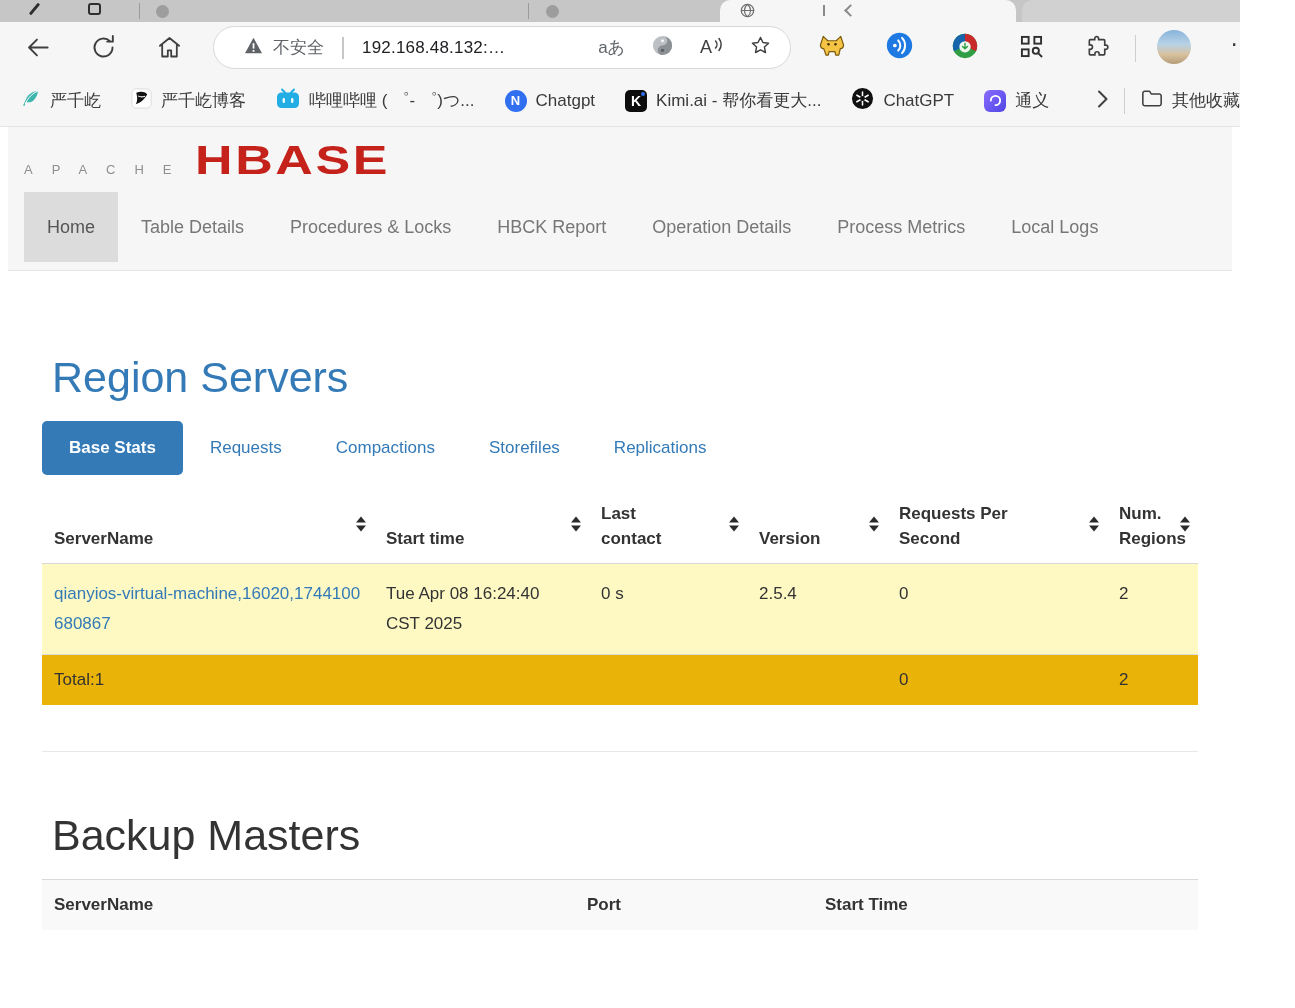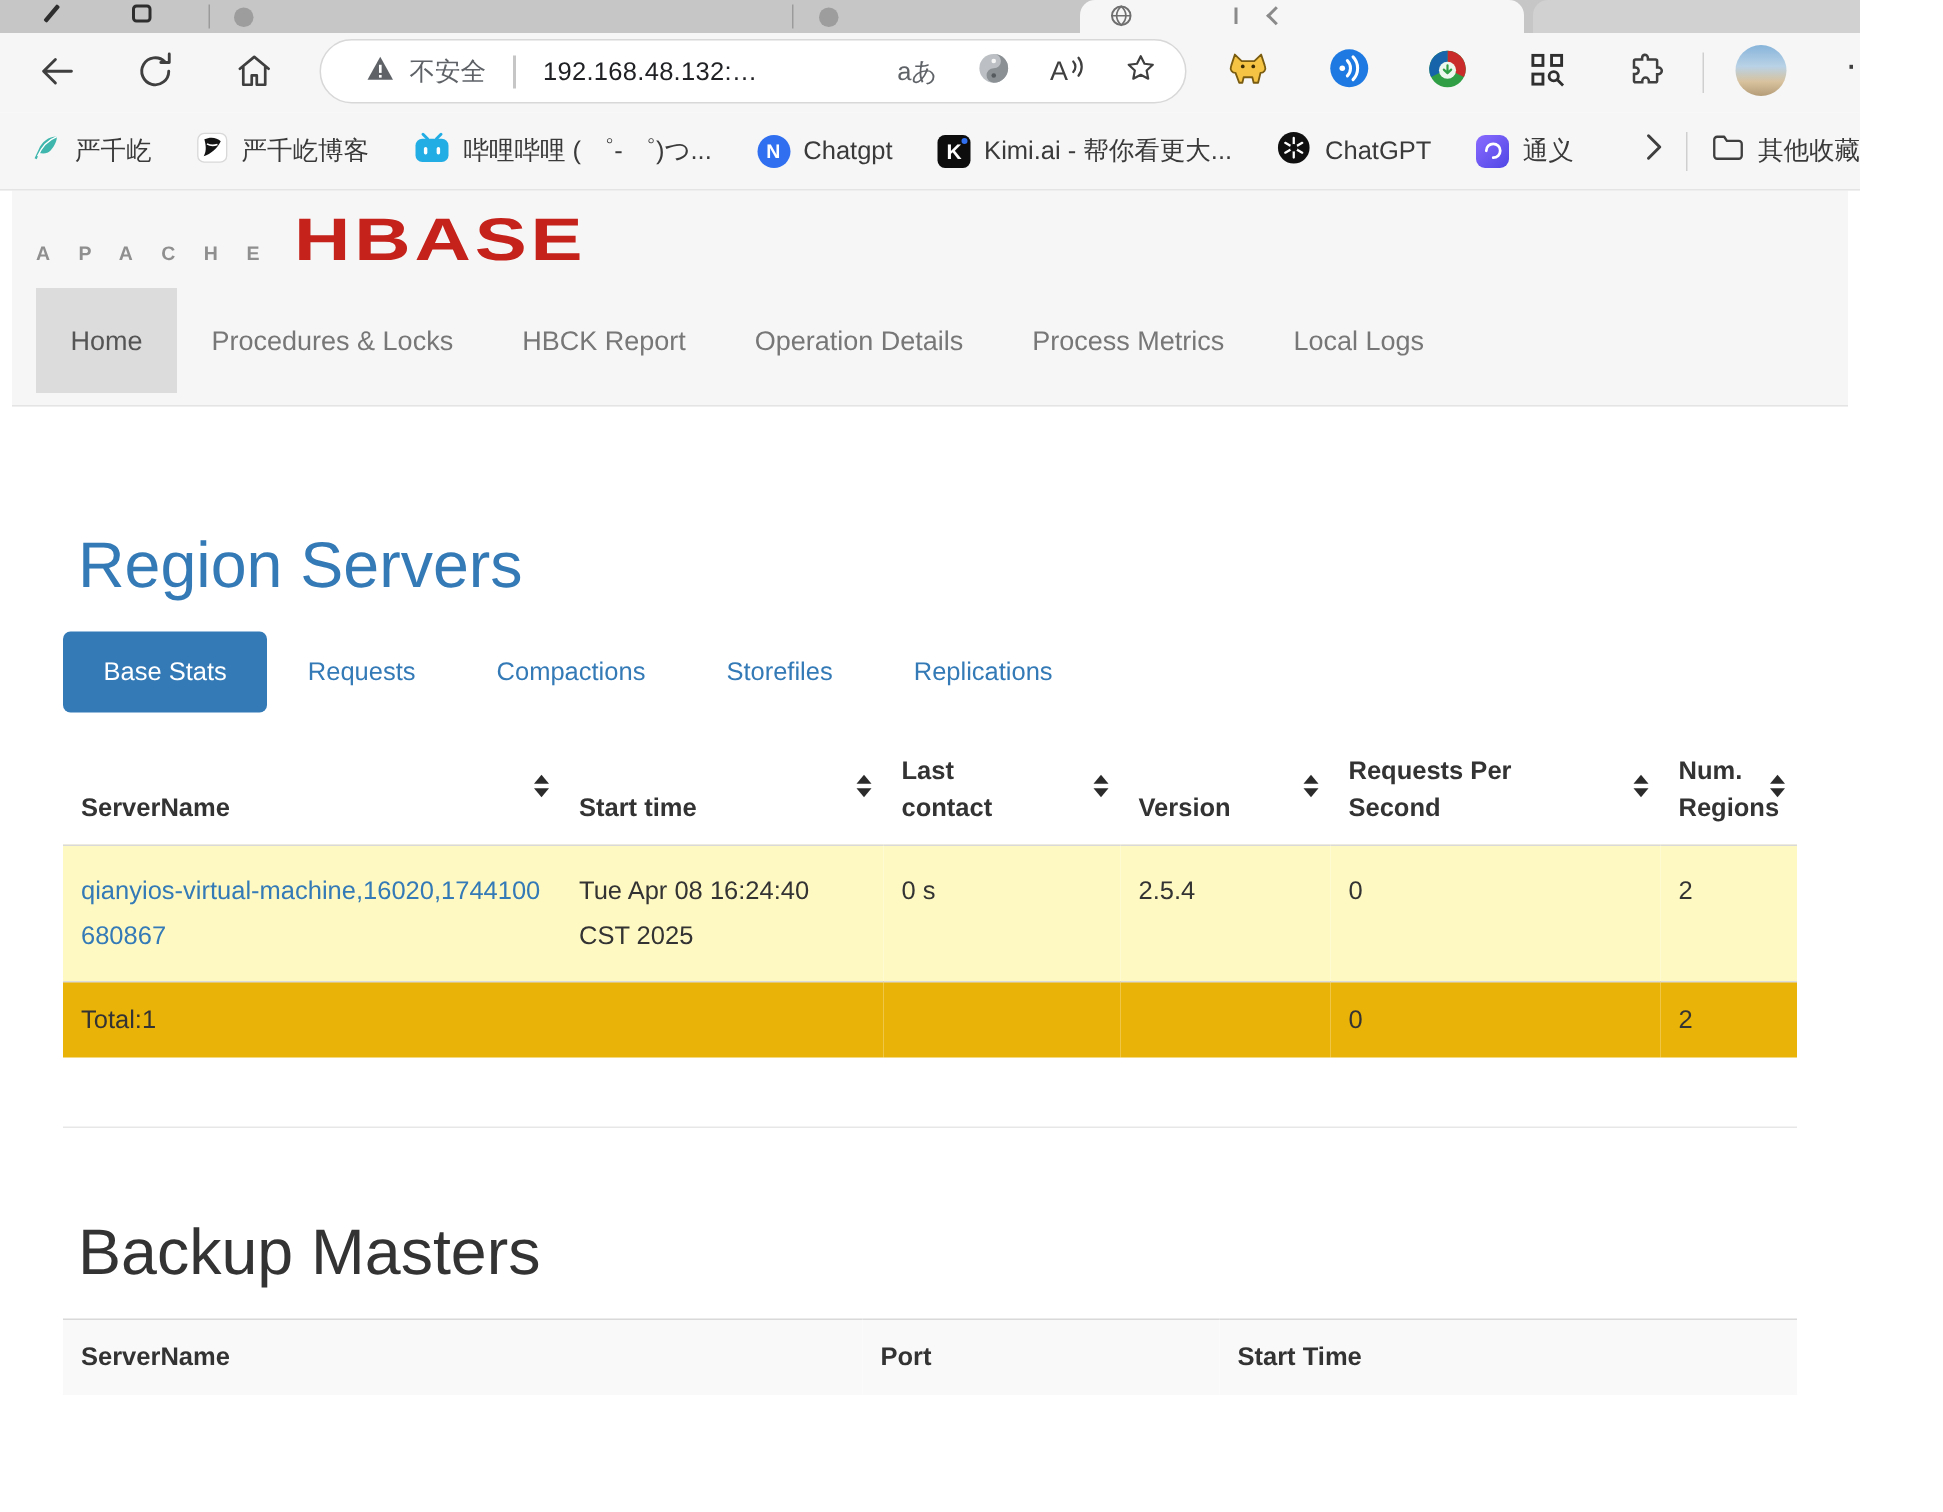--- a/index.html
+++ b/index.html
@@ -49,37 +49,37 @@
                display:flex; align-items:center; padding-left:20px; overflow:hidden; }
   .bm { display:flex; align-items:center; gap:9px; margin-right:30px; font-size:17px; color:#3a3a3a;
         white-space:nowrap; cursor:pointer; }
   .bm-chevron { margin-left:auto; margin-right:16px; cursor:pointer; }
   .bm-div { width:1px; height:26px; background:#cfcfcf; margin-right:16px; }
   .bm-last { margin-right:0; }
 
   
   .navbar { margin:0 8px; background:#f6f6f6; border-bottom:1px solid #e4e4e4; padding:12px 0 8px 16px; }
   .logo { margin-bottom:12px; cursor:pointer; }
-  .logo-top { display:inline-block; font-size:13px; font-weight:bold; letter-spacing:19px; color:#8f8f8f; line-height:13px; }
+  .logo-top { display:inline-block; font-size:13px; font-weight:normal; letter-spacing:19px; color:#8f8f8f; line-height:13px; }
   .logo-main { display:inline-block; font-size:40px; font-weight:bold; letter-spacing:2px; color:#c4221b;
                line-height:40px; margin-top:1px; transform:scaleX(1.3); transform-origin:left center; }
   .nav-ul { list-style:none; display:flex; margin:0; padding:0; font-size:18px; color:#777; }
   .nav-ul li { padding:0 23px; cursor:pointer; }
   .nav1 li { line-height:70px; }
   .nav2 li { line-height:68px; }
   .nav-ul li.active { background:#dcdcdc; color:#555; }
 
   .content { padding:0 42px; }
   h2 { font-weight:400; font-size:43px; line-height:47px; margin:10px; }
   .rs-title { color:#337ab7; margin-top:83px; margin-bottom:20px; }
   .bmx-title { color:#333; margin-top:60px; margin-bottom:20px; }
 
   .pills { display:flex; list-style:none; margin:0; padding:0; font-size:17px; line-height:20px; }
   .pills li { padding:17px 27px; color:#337ab7; border-radius:5px; cursor:pointer; }
-  .pills li.active { background:#337ab7; color:#fff; }
+  .pills li.active { background:#337ab7; color:#fff;font-weight:bold; }
 
   table { width:100%; border-collapse:collapse; table-layout:fixed; font-size:17px; color:#333; }
   .rs-table { margin-top:10px; }
   .rs-table th { position:relative; height:78px; padding:0 26px 12px 12px; border-bottom:1px solid #d9d9d9;
                  text-align:left; font-weight:bold; cursor:pointer; }
   .th-inner { display:flex; align-items:flex-end; height:100%; padding-bottom:0; }
   .th-txt { display:block; line-height:25px; }
   .w70 .th-txt { max-width:72px; }
   .w120 .th-txt { max-width:122px; }
   .w75 .th-txt { max-width:76px; }
@@ -290,20 +290,21 @@
   </div>
 
   <div class="page">
     <div class="navbar">
       <div class="logo">
         <div class="logo-top">APACHE</div>
         <div class="logo-main">HBASE</div>
       </div>
       <ul class="nav-ul nav1">
         <li class="active">Home</li>
+        <li>Table Details</li>
         <li>Procedures &amp; Locks</li>
         <li>HBCK Report</li>
         <li>Operation Details</li>
         <li>Process Metrics</li>
         <li>Local Logs</li>
       </ul>
     </div>
 
     <div class="content">
       <h2 class="rs-title">Region Servers</h2>

